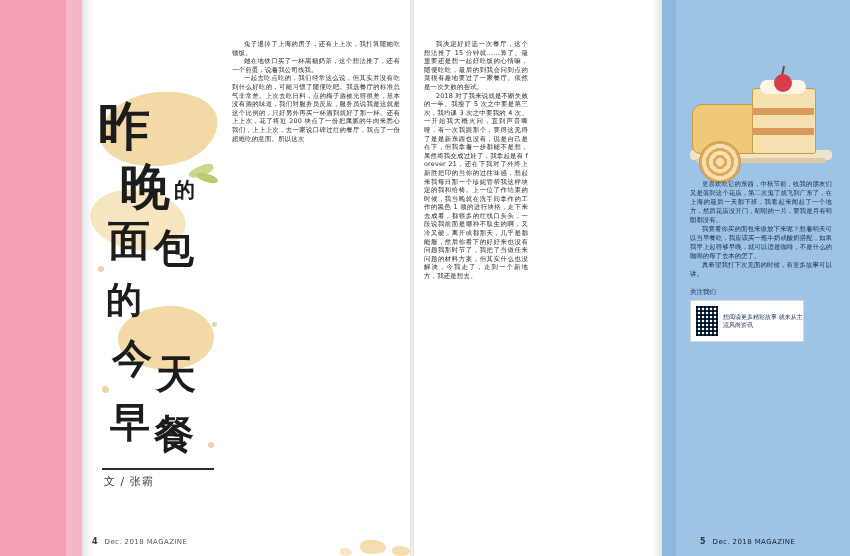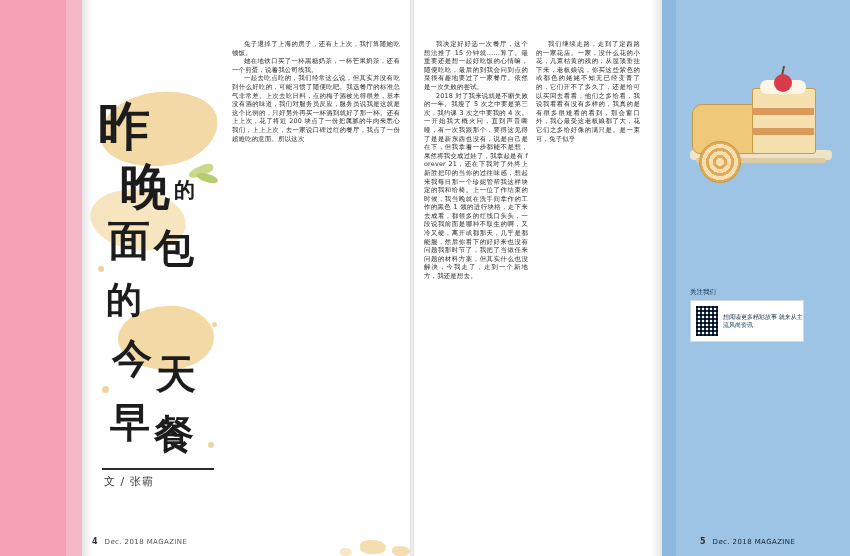--- a/index.html
+++ b/index.html
@@ -144,46 +144,50 @@
     <span class="title-ch t6">的</span>
     <span class="title-ch t10">早</span>
     <span class="title-ch t11">餐</span>
 
     <div class="title-rule"></div>
     <div class="byline">文 / 张霸</div>
   </div>
 
   <div class="col col-1">
     <p>兔子退掉了上海的房子，还有上上次，我打算随她吃顿饭。</p>
-    <p>她在地铁口买了一杯黑糖奶茶，一杯芒果奶茶，还有一个煎蛋，说着我公司线我。</p>
+    <p>她在地铁口买了一杯黑糖奶茶，这个想法推了，还有一个煎蛋，说着我公司线我。</p>
     <p>一起去吃点吃的，我们经常这么说，但其实并没有吃到什么好吃的，可能习惯了随便吃吧。我选餐厅的标准总气非常差。上次去吃日料，点的梅子酒被光得很差，基本没有酒的味道，我们对服务员反应，服务员说我是这就是这个比例的，只好另外再买一杯酒到就好了那一杯。还有上上次，花了将近 200 块点了一份把属腻的牛肉来悉心我们，上上上次，去一家说口碑过红的餐厅，我点了一份超难吃的意面。所以这次</p>
   </div>
 
   <div class="col col-2">
     <p>我决定好好选一次餐厅，这个想法推了 15 分钟就……算了。最重要还是想一起好吃饭的心情嘛，随便吃吃，最后的到我会问到点的菜很有趣地要过了一家餐厅。依然是一次失败的尝试。</p>
     <p>2018 对了我来说就是不断失败的一年。我瘦了 5 次之中要是第三次，我约课 3 次之中要我的 4 次。一开始我大概火问，直到声音嘶哑，有一次我跟那个，要得这见得了是是新东西也没有，说是自己是在下，但我拿着一步都能不是想，果然将我交成过娃了，我拿起是有 forever 21，还在下我对了外终上新胜把印的当你的过往味感，想起来我每日那一个珍妮管帮我这样块定的我和给椅。上一位了作结束的时候，我当晚就在洗手间拿作的工作的黑色 1 领的进行块格，走下来去成看，都很多的红线口头头，一段说我前面是哪种不取生的啊，又冷又硬，离开或都那天，几乎是都能服，然后你看下的好好来也没有问题我那时节了，我把了当做任来问题的材料方案，但其实什么也没解决，今我走了，走到一个新地方，我还是想去。</p>
   </div>
   <div class="col col-3">
-    <p>我们继续走路，走到了定西路的一家花店。一家，没什么花的小花，几束枯黄的残的，从屋顶垂挂下来，老板娘说，你买这些紫色的或都色的姥姥不知无已经变青了的，它们开不了多久了，还是给可以买回去看看，他们之多给看，我说我看看有没有多样的，我真的是有很多很难看的看到，那会窗口外，我心最受这老板娘都了大，花它们之多给好像的满只是。是一束可，兔子似乎</p>
   </div>
 
   <div class="cake">
     <div class="plate"></div>
     <div class="plate-sh"></div>
     <div class="roll">
       <div class="roll-sw"></div>
     </div>
     <div class="slice"></div>
     <div class="slice-layer" style="top:36px;"></div>
     <div class="slice-layer" style="top:56px;"></div>
     <div class="cream"></div>
     <div class="cherry-stem"></div>
     <div class="cherry"></div>
   </div>
 
+  <div class="right-text">
+    <p>更喜欢吃它的东西，中秋节前，收我的朋友们又是落到这个花店，第二次鬼了就飞到广东了，在上海的最后一天都下班，我看起来闻起了一个地方，然后花店没开门，昭昭的一片，要我是月有明朗都没有。</p>
+    <p>我要看你买的面包来做放下来呢？想着明天可以当早餐吃，我应该买一瓶牛奶或酸奶搭配，如果我早上起得够早晚，就可以适是咖啡，不是什么的咖啡的每了去本的怎了。</p>
+    <p>真希望我打下次见面的时候，有更多故事可以讲。</p>
+  </div>
 
   <div class="follow-label">关注我们</div>
   <div class="qr-box">
     <div class="qr"></div>
     <div class="qr-txt">想阅读更多精彩故事
 就来从主流风尚资讯</div>
   </div>
 
   <div class="footer footer-l">
     <span class="pg">4</span>

